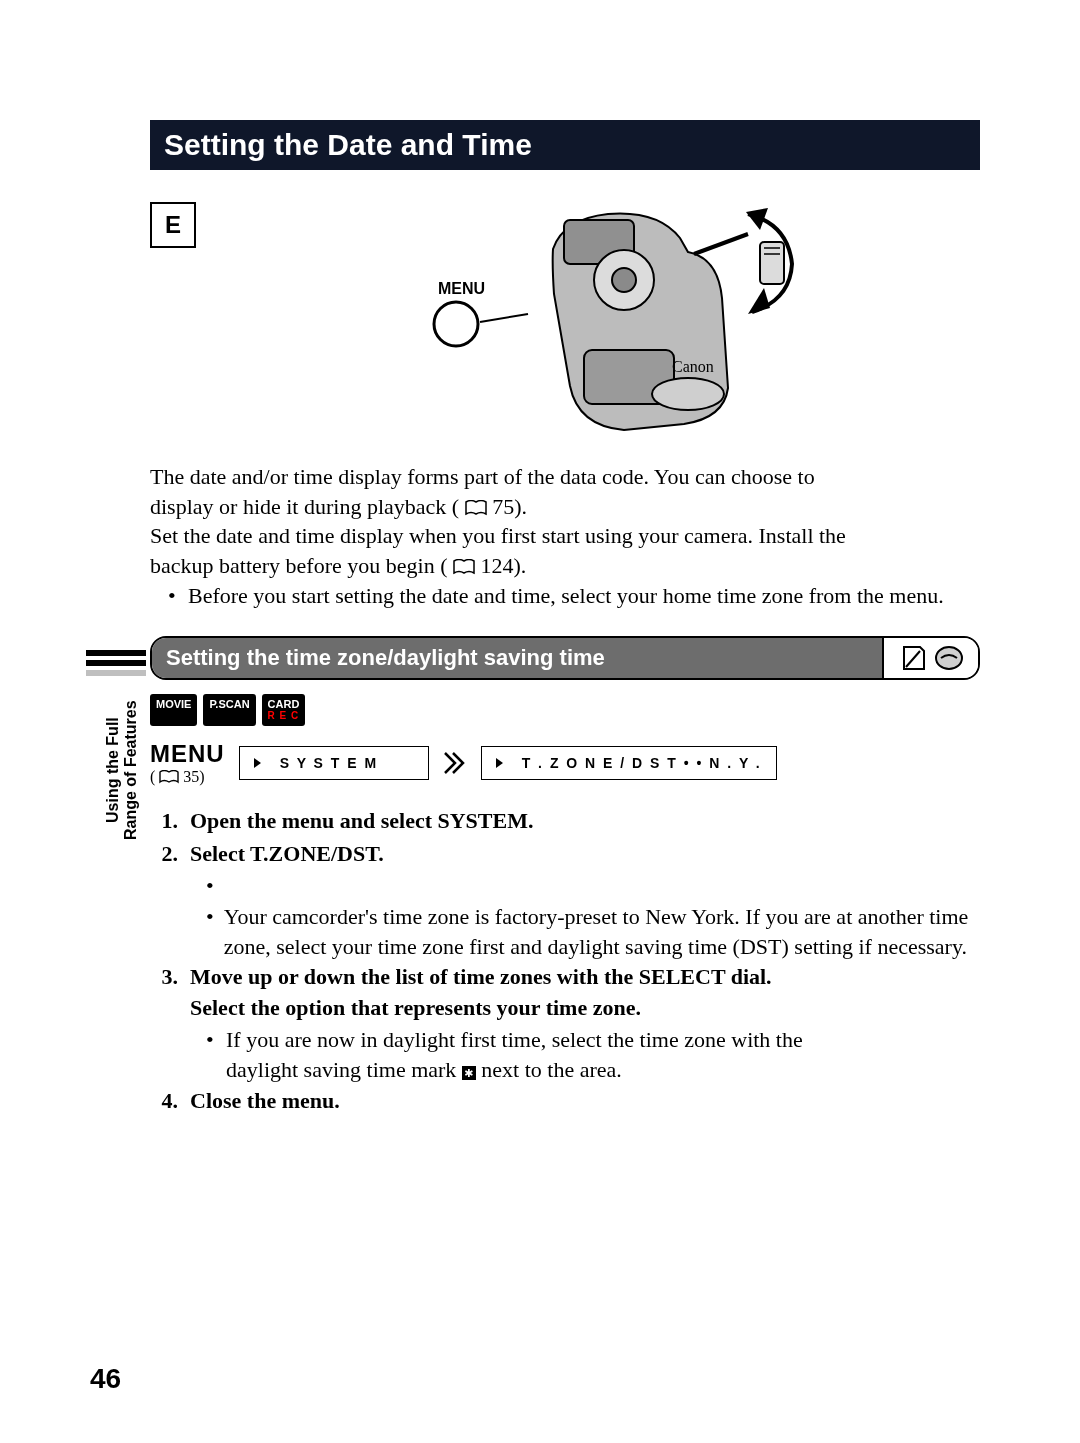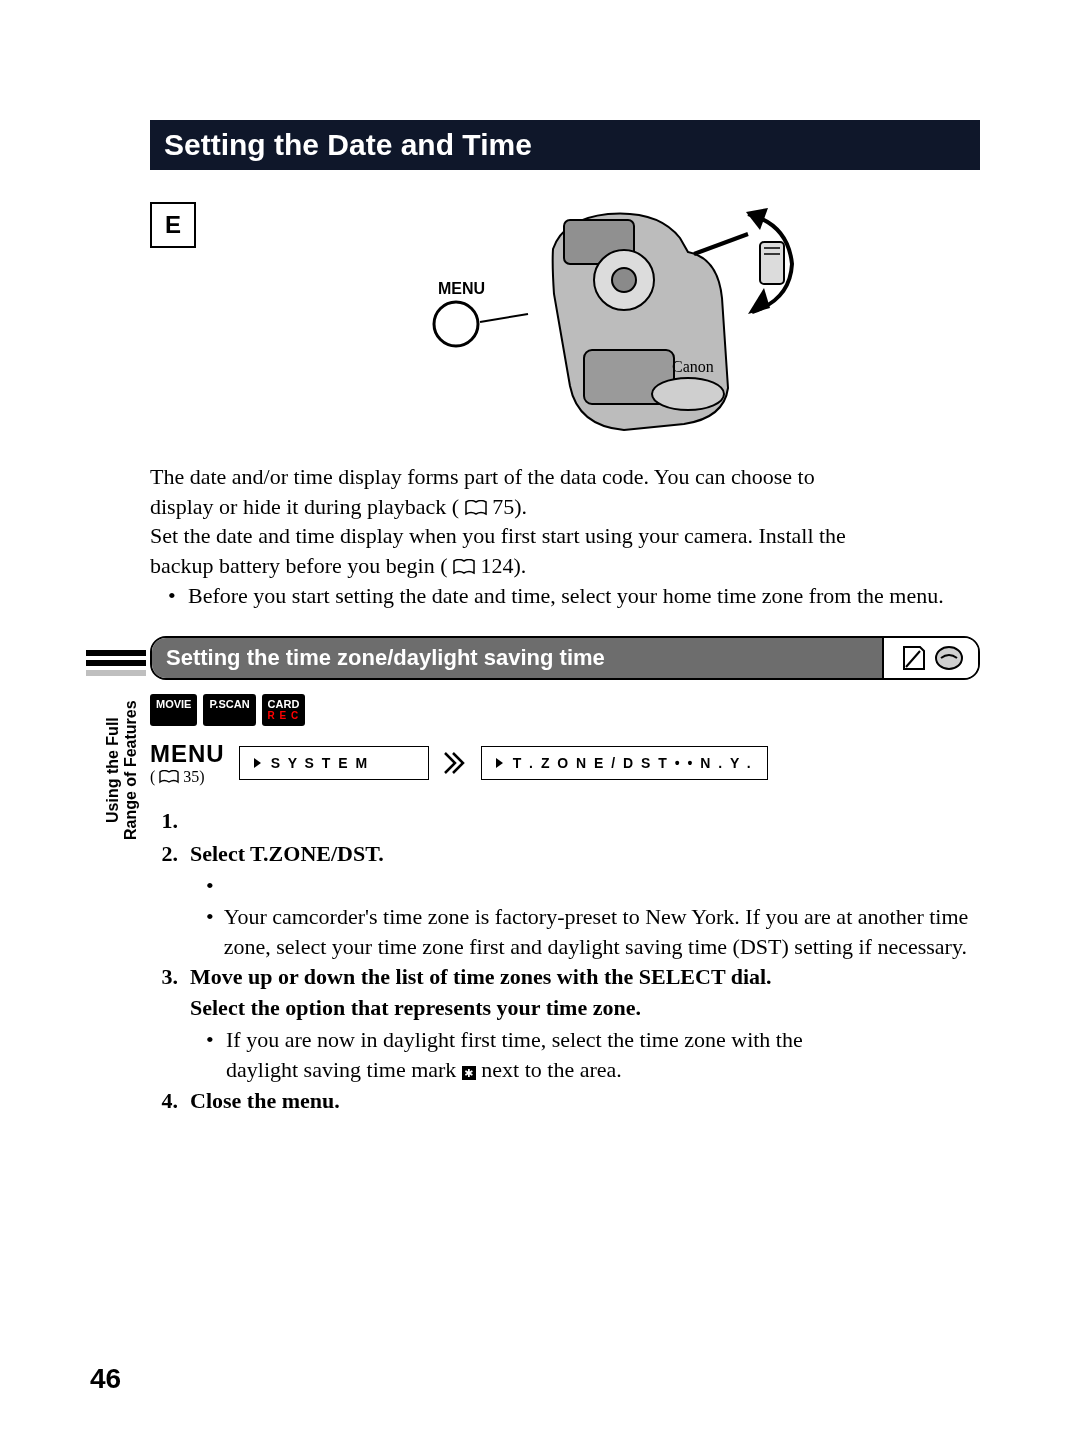--- a/index.html
+++ b/index.html
@@ -136,21 +136,21 @@
   .menu-box {
     border: 1.5px solid #000;
     padding: 8px 14px;
     font-family: Arial, Helvetica, sans-serif;
     font-size: 14px;
     font-weight: bold;
     letter-spacing: 2px;
     min-width: 160px;
     display: flex;
     align-items: center;
-    gap: 10px;
+    gap: 19px;
   }
   .menu-box .tri {
     width: 0; height: 0;
     border-top: 5px solid transparent;
     border-bottom: 5px solid transparent;
     border-left: 7px solid #000;
     display: inline-block;
   }
   .menu-arrow { font-size: 22px; }
   .steps {
@@ -340,20 +340,21 @@
     </svg>
     <div class="menu-box">
       <span class="tri"></span>
       <span>T . Z O N E / D S T • • N . Y .</span>
     </div>
   </div>
 
   <div class="steps">
     <div class="step">
       <div class="num">1.</div>
+      <div class="head">Open the menu and select SYSTEM.</div>
     </div>
 
     <div class="step">
       <div class="num">2.</div>
       <div class="head">Select T.ZONE/DST.</div>
     </div>
     <div class="sub-bullets">
       <div class="b">
           <div class="d">•</div>
         </div>

